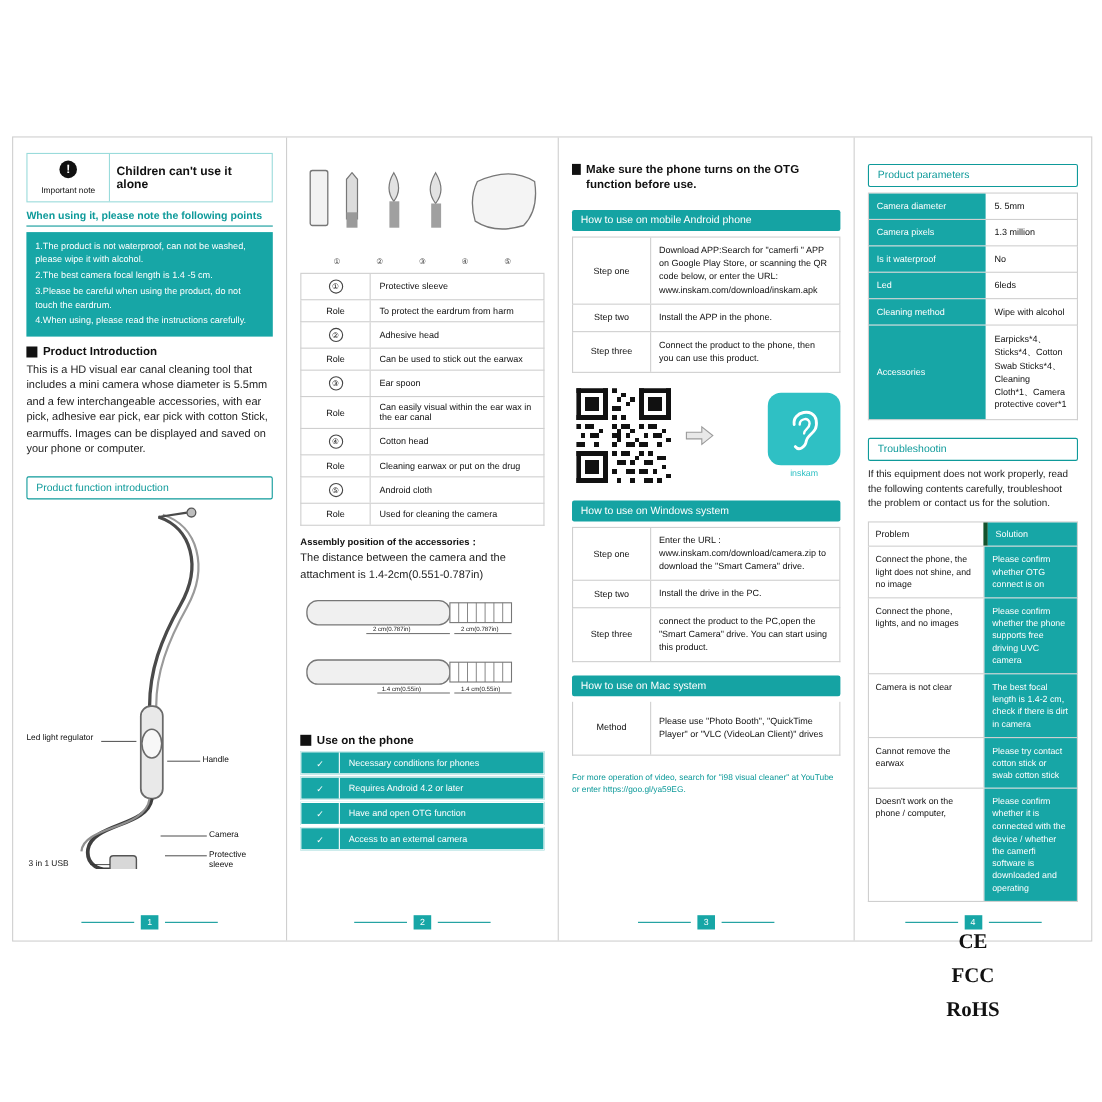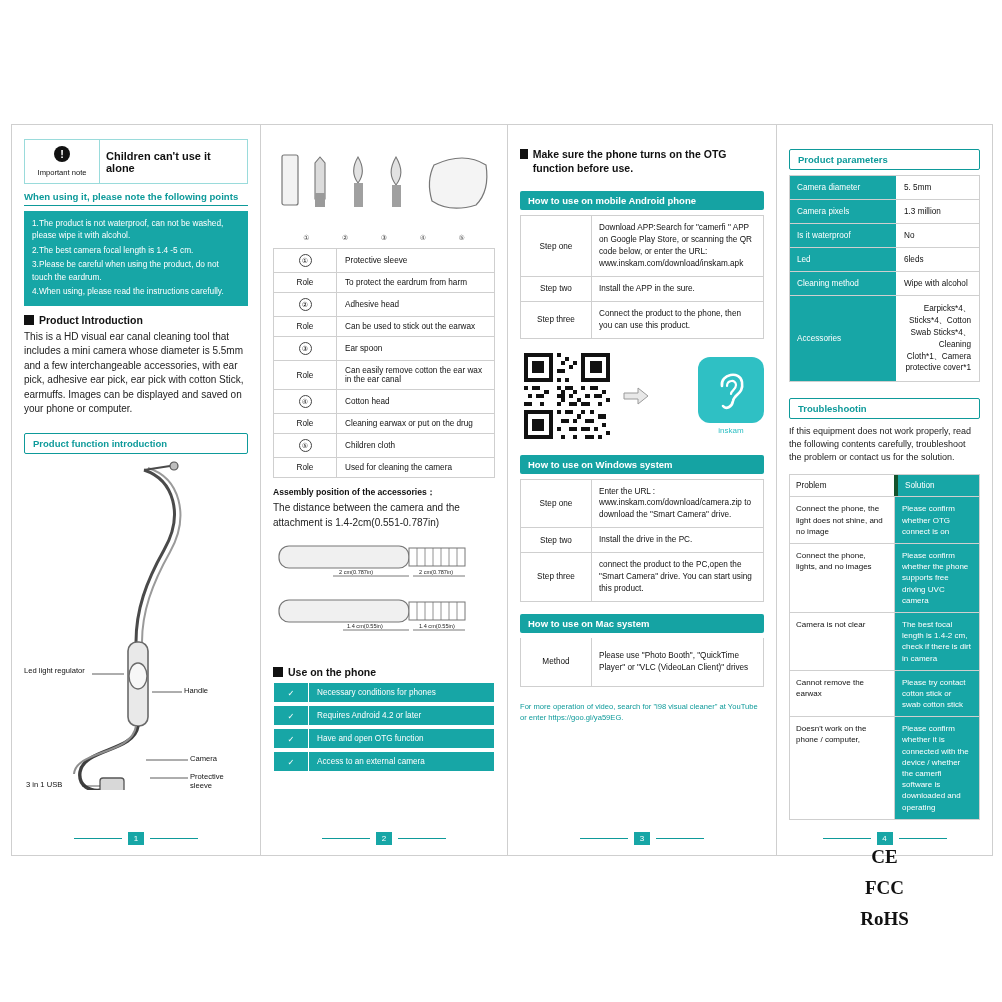--- a/index.html
+++ b/index.html
@@ -1,21 +1,21 @@
 <!DOCTYPE html>
 <html><head>
 <meta charset="utf-8">
 <style>
   html,body{margin:0;padding:0;background:#fff;}
   body{width:1002px;height:1002px;font-family:"Liberation Sans",sans-serif;color:#111;}
   #sheet{position:relative;width:1002px;height:1002px;background:#fff;}
   .manual{position:absolute;left:11px;top:124px;width:980px;height:730px;background:#fff;border:1px solid #cfcfcf;display:flex;}
   .panel{flex:1 1 25%;position:relative;padding:14px 12px 26px 12px;box-sizing:border-box;}
   .panel + .panel{border-left:1px solid #cfcfcf;}
-  .sec-title{background:#15a3a3;color:#fff;font-size:9.5px;font-weight:bold;padding:4px 8px;border-radius:2px;margin:16px 0 5px 0;}
+  .sec-title{background:#15a3a3;color:#fff;font-size:9.5px;font-weight:normal;padding:4px 8px;border-radius:2px;margin:16px 0 5px 0;}
   .sec-title.outline{background:#fff;color:#0e9a9a;border:1px solid #0e9a9a;}
   .blk-head{display:flex;align-items:center;gap:5px;font-size:10.5px;font-weight:bold;margin:8px 0 4px 0;}
   .blk-head .sq{width:10px;height:10px;background:#111;display:inline-block;}
   p{margin:0 0 4px 0;}
   .body-txt{font-size:10px;line-height:1.45;color:#222;}
   
   .note-box{border:1px solid #9adbdb;display:flex;align-items:stretch;}
   .note-left{width:70px;border-right:1px solid #9adbdb;display:flex;flex-direction:column;align-items:center;justify-content:center;padding:6px 2px;}
   .note-left .bang{width:16px;height:16px;border-radius:50%;background:#111;color:#fff;font-size:11px;font-weight:bold;display:flex;align-items:center;justify-content:center;line-height:1;}
   .note-left .cap{font-size:7.6px;margin-top:6px;color:#111;}
@@ -36,21 +36,21 @@
   .chk-row .c1{width:34px;display:flex;align-items:center;justify-content:center;border-right:1px solid #fff;}
   .chk-row .c2{flex:1;padding:5px 8px;}
   
   .stp{display:flex;border:1px solid #cfcfcf;border-top:none;font-size:8.2px;}
   .stp:first-child{border-top:1px solid #cfcfcf;}
   .stp .c1{width:62px;border-right:1px solid #cfcfcf;padding:6px 4px;display:flex;align-items:center;justify-content:center;text-align:center;}
   .stp .c2{flex:1;padding:6px 7px;line-height:1.45;}
   .param{display:flex;border:1px solid #cfcfcf;border-top:none;font-size:8.2px;}
   .param:first-child{border-top:1px solid #cfcfcf;}
   .param .c1{width:92px;background:#17a6a6;color:#fff;padding:7px 7px;display:flex;align-items:center;}
-  .param .c2{flex:1;padding:7px 8px;display:flex;align-items:center;text-align:right;}
+  .param .c2{flex:1;padding:7px 8px;display:flex;align-items:center;}
   .tr-head{display:flex;border:1px solid #cfcfcf;font-size:8.2px;}
   .tr-head .c1{width:92px;border-right:4px solid #14532d;padding:6px 6px;}
   .tr-head .c2{flex:1;background:#17a6a6;color:#fff;padding:6px 7px;}
   .tr-row{display:flex;border:1px solid #cfcfcf;border-top:none;font-size:8px;}
   .tr-row .c1{width:92px;border-right:1px solid #cfcfcf;padding:6px 6px;line-height:1.4;}
   .tr-row .c2{flex:1;background:#17a6a6;color:#fff;padding:6px 7px;line-height:1.4;}
   .pg{position:absolute;bottom:10px;left:0;right:0;display:flex;align-items:center;justify-content:center;gap:6px;}
   .pg .ln{height:1px;background:#0e9a9a;width:48px;}
   .pg .num{background:#17a6a6;color:#fff;font-size:8px;width:16px;height:13px;display:flex;align-items:center;justify-content:center;}
   .qr{width:86px;height:86px;}
@@ -163,37 +163,37 @@
             <div class="c2">Can be used to stick out the earwax</div>
           </div>
         <div class="acc-row">
             <div class="c1">
               <span class="circnum">③</span>
             </div>
             <div class="c2">Ear spoon</div>
           </div>
         <div class="acc-row">
             <div class="c1">Role</div>
-            <div class="c2">Can easily remove cotton the ear wax in the ear canal</div>
+            <div class="c2">Can easily visual within the ear wax in the ear canal</div>
           </div>
         <div class="acc-row">
             <div class="c1">
               <span class="circnum">④</span>
             </div>
             <div class="c2">Cotton head</div>
           </div>
         <div class="acc-row">
             <div class="c1">Role</div>
             <div class="c2">Cleaning earwax or put on the drug</div>
           </div>
         <div class="acc-row">
             <div class="c1">
               <span class="circnum">⑤</span>
             </div>
-            <div class="c2">Children cloth</div>
+            <div class="c2">Android cloth</div>
           </div>
         <div class="acc-row">
             <div class="c1">Role</div>
             <div class="c2">Used for cleaning the camera</div>
           </div>
       </div>
 
       <p style="font-size:8.6px;font-weight:bold;margin:9px 0 2px 0;">Assembly position of the accessories：</p>
       <p class="body-txt">The distance between the camera and the attachment is 1.4-2cm(0.551-0.787in)</p>
 
@@ -266,21 +266,21 @@
       </div>
 
       <div class="sec-title">How to use on mobile Android phone</div>
       <div>
         <div class="stp">
             <div class="c1">Step one</div>
             <div class="c2">Download APP:Search for "camerfi " APP on Google Play Store, or scanning the QR code below, or enter the URL: www.inskam.com/download/inskam.apk</div>
           </div>
         <div class="stp">
             <div class="c1">Step two</div>
-            <div class="c2">Install the APP in the sure.</div>
+            <div class="c2">Install the APP in the phone.</div>
           </div>
         <div class="stp">
             <div class="c1">Step three</div>
             <div class="c2">Connect the product to the phone, then you can use this product.</div>
           </div>
       </div>
 
       <div style="display:flex;align-items:center;gap:12px;margin:14px 0 10px 4px;">
         <svg class="qr" viewBox="0 0 21 21" shape-rendering="crispEdges">
           <rect width="21" height="21" fill="#fff"></rect>

